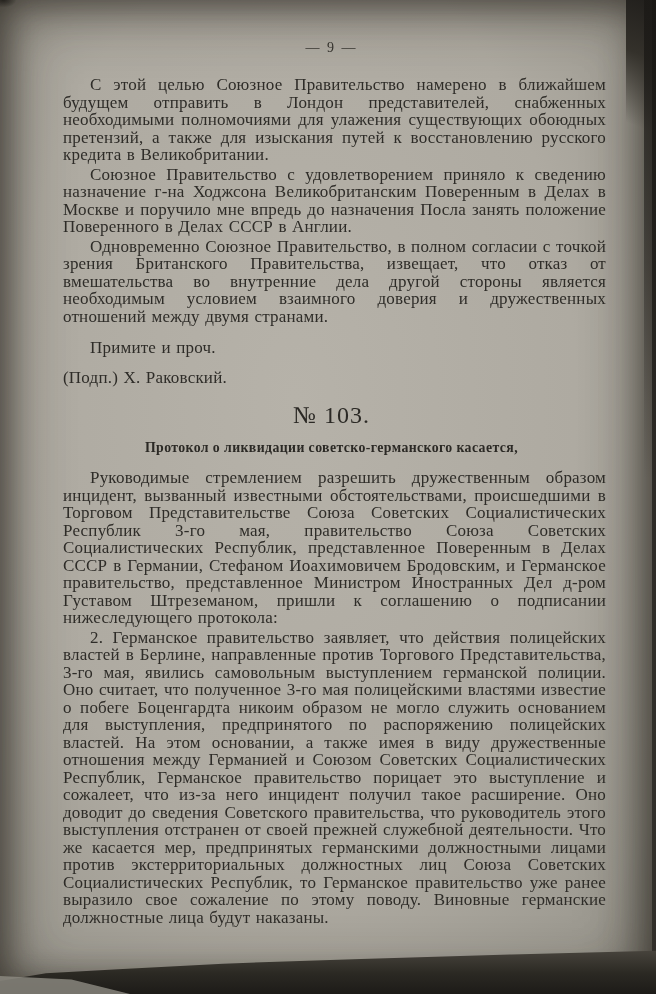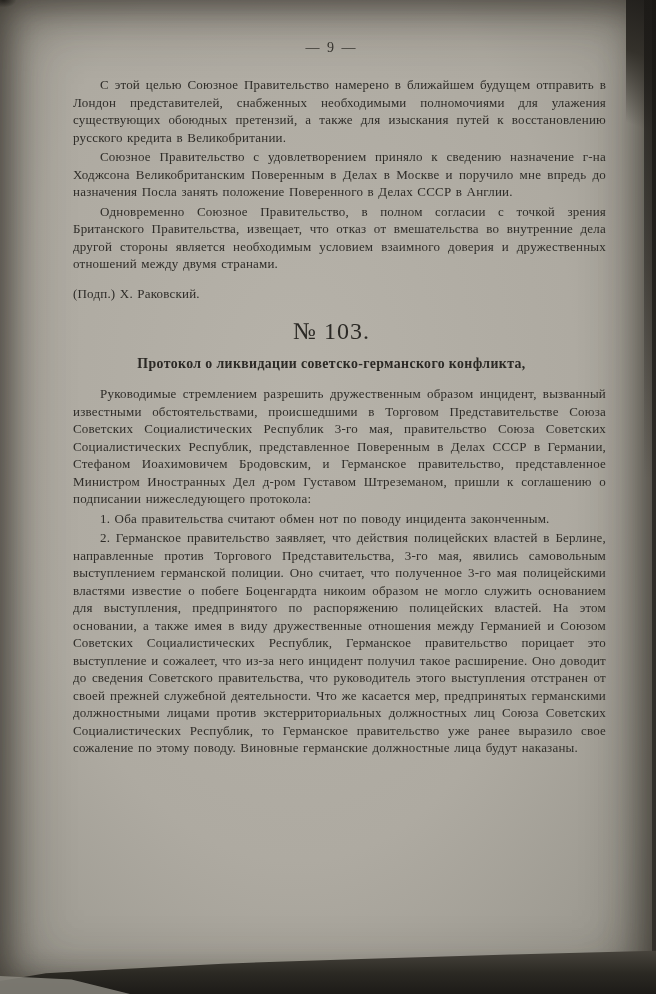--- a/index.html
+++ b/index.html
@@ -36,22 +36,22 @@
     right: 50px;
   }
   .page-header {
     text-align: center;
     font-size: 14px;
     letter-spacing: 2px;
     margin-bottom: 20px;
     color: #35332e;
   }
   .content p {
-    margin: 0 0 2px 16px;
-    font-size: 13px;
+    margin: 0 0 2px 6px;
+    font-size: 17px;
     line-height: 17.5px;
     text-align: justify;
     text-indent: 27px;
     letter-spacing: 0.2px;
     word-spacing: 1px;
   }
   .closing {
     margin-top: 14px !important;
     text-align: left !important;
   }
@@ -143,30 +143,30 @@
 <div class="page">
 
   <div class="content">
 
     <div class="page-header">—  9  —</div>
 
     <p>С этой целью Союзное Правительство намерено в ближайшем будущем отправить в Лондон представителей, снабженных необходимыми полномочиями для улажения существующих обоюдных претензий, а также для изыскания путей к восстановлению русского кредита в Великобритании.</p>
     <p>Союзное Правительство с удовлетворением приняло к сведению назначение г-на Ходжсона Великобританским Поверенным в Делах в Москве и поручило мне впредь до назначения Посла занять положение Поверенного в Делах СССР в Англии.</p>
     <p>Одновременно Союзное Правительство, в полном согласии с точкой зрения Британского Правительства, извещает, что отказ от вмешательства во внутренние дела другой стороны является необходимым условием взаимного доверия и дружественных отношений между двумя странами.</p>
 
+    <p class="closing">Примите и проч.</p>
     <p class="signature">(Подп.) Х. Раковский.</p>
 
     <h2 class="doc-number">№ 103.</h2>
 
     <h3 class="doc-title">
-      <span>Протокол о ликвидации советско-германского конфликта,</span><br>
+      <span>Протокол о ликвидации советско-германского касается,</span><br>
     </h3>
 
     <p>Руководимые стремлением разрешить дружественным образом инцидент, вызванный известными обстоятельствами, происшедшими в Торговом Представительстве Союза Советских Социалистических Республик 3-го мая, правительство Союза Советских Социалистических Республик, представленное Поверенным в Делах СССР в Германии, Стефаном Иоахимовичем Бродовским, и Германское правительство, представленное Министром Иностранных Дел д-ром Густавом Штреземаном, пришли к соглашению о подписании нижеследующего протокола:</p>
-    <p>1. Оба правительства считают обмен нот по поводу инцидента законченным.</p>
     <p>2. Германское правительство заявляет, что действия полицейских властей в Берлине, направленные против Торгового Представительства, 3-го мая, явились самовольным выступлением германской полиции. Оно считает, что полученное 3-го мая полицейскими властями известие о побеге Боценгардта никоим образом не могло служить основанием для выступления, предпринятого по распоряжению полицейских властей. На этом основании, а также имея в виду дружественные отношения между Германией и Союзом Советских Социалистических Республик, Германское правительство порицает это выступление и сожалеет, что из-за него инцидент получил такое расширение. Оно доводит до сведения Советского правительства, что руководитель этого выступления отстранен от своей прежней служебной деятельности. Что же касается мер, предпринятых германскими должностными лицами против экстерриториальных должностных лиц Союза Советских Социалистических Республик, то Германское правительство уже ранее выразило свое сожаление по этому поводу. Виновные германские должностные лица будут наказаны.</p>
 
   </div>
 
   <div class="vignette"></div>
   <div class="speck-top-left"></div>
   <div class="corner-top-right"></div>
   <div class="edge-right-dark"></div>
   <div class="edge-right-thin"></div>
   <div class="bottom-band"></div>

